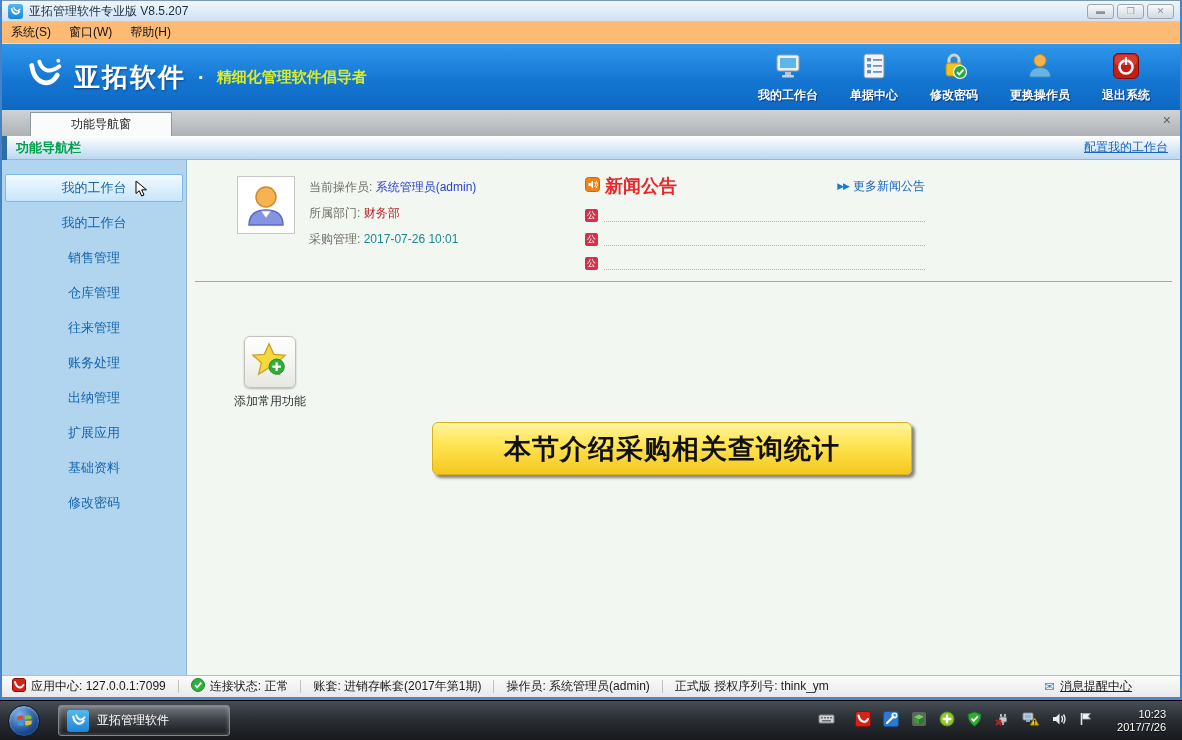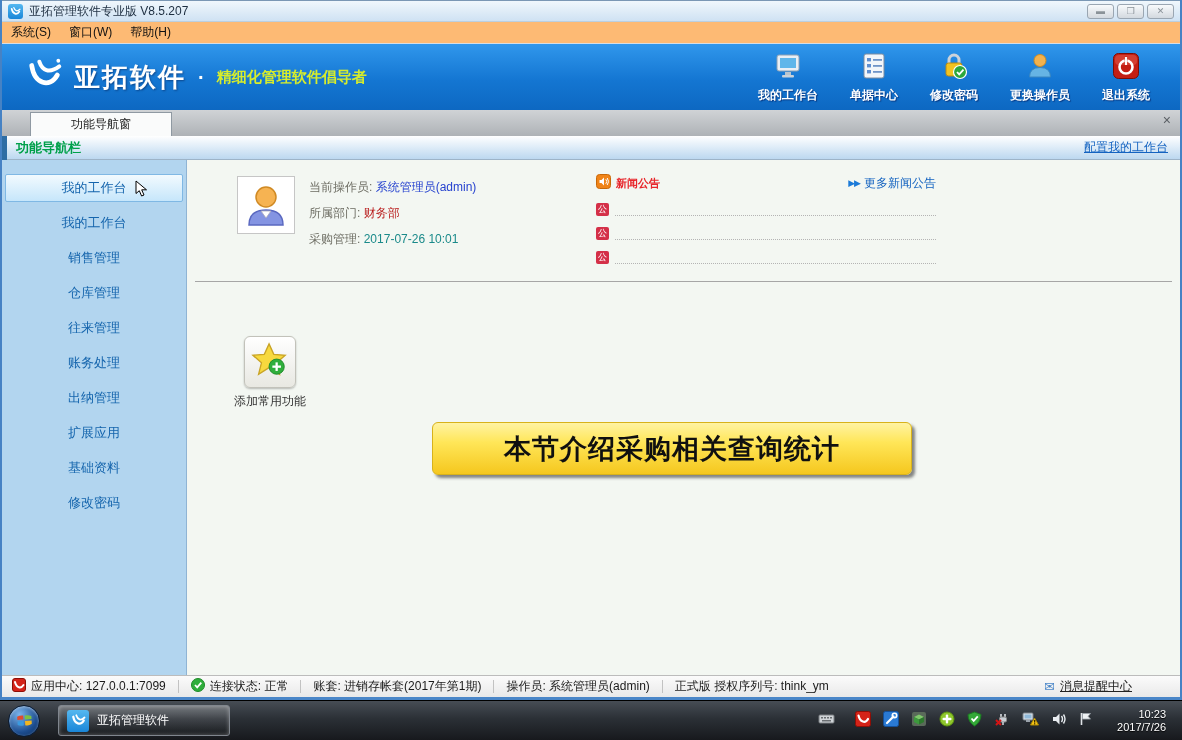--- a/index.html
+++ b/index.html
@@ -54,30 +54,30 @@
 
   
   .bodyarea { flex:1; display:flex; min-height:0; }
   .sidebar { width:185px; flex:0 0 185px; background:#b2d5ef; border-right:1px solid #8fb4d4; padding-top:14px; }
   .side-item { height:28px; margin:0 3px 7px; display:flex; align-items:center; justify-content:center;
     color:#1565ad; font-size:13px; position:relative; cursor:pointer; }
   .side-item.selected { background:linear-gradient(#f2fafe,#c6e6fb); border:1px solid #7fb8e4; border-radius:2px; }
   .cursor-arrow { position:absolute; right:34px; top:5px; }
 
   .main { flex:1; background:#f3f7f2; position:relative; }
-  .toprow { display:flex; padding:16px 0 0 50px;gap:11px; }
+  .toprow { display:flex; padding:16px 0 0 50px; }
   .user-panel { display:flex; width:300px; flex:0 0 300px; }
   .avatar-box { width:58px; height:58px; background:#fff; border:1px solid #c6c6c6;
     display:flex; align-items:center; justify-content:center; }
   .user-info { margin-left:14px; font-size:12px; color:#6e6e64; display:flex; flex-direction:column; gap:9px; padding-top:3px; white-space:nowrap; }
   .v-blue { color:#2743cf; } .v-green { color:#b91c1c; } .v-teal { color:#1a8a8a; }
 
   .news-panel { width:340px; flex:0 0 340px; margin-left:48px; font-size:12px; margin-top:-2px; }
   .news-head { display:flex; align-items:center; }
-  .news-title { color:#e8262b; font-weight:bold; font-size:11px; margin-left:5px; }
+  .news-title { color:#e8262b; font-weight:bold; font-size:18px; margin-left:5px; }
   .news-more { margin-left:auto; color:#1463c0; display:flex; align-items:center; gap:4px; }
   .news-more .arrows { font-size:9px; color:#1a7ad8; letter-spacing:-1px; }
   .news-row { display:flex; align-items:flex-end; margin-top:11px; }
   .news-ico { width:13px; height:13px; border-radius:2px; background:#d43048; color:#fff; font-size:9px;
     display:flex; align-items:center; justify-content:center; flex:0 0 13px; }
   .news-row .dots { flex:1; border-bottom:1px dotted #b4b4b4; margin-left:6px; height:12px; }
 
   .divider { position:absolute; left:8px; right:8px; top:121px; border-top:1px solid #a6a6a6; }
 
   .quick-add { position:absolute; left:40px; top:176px; width:86px; text-align:center; }

